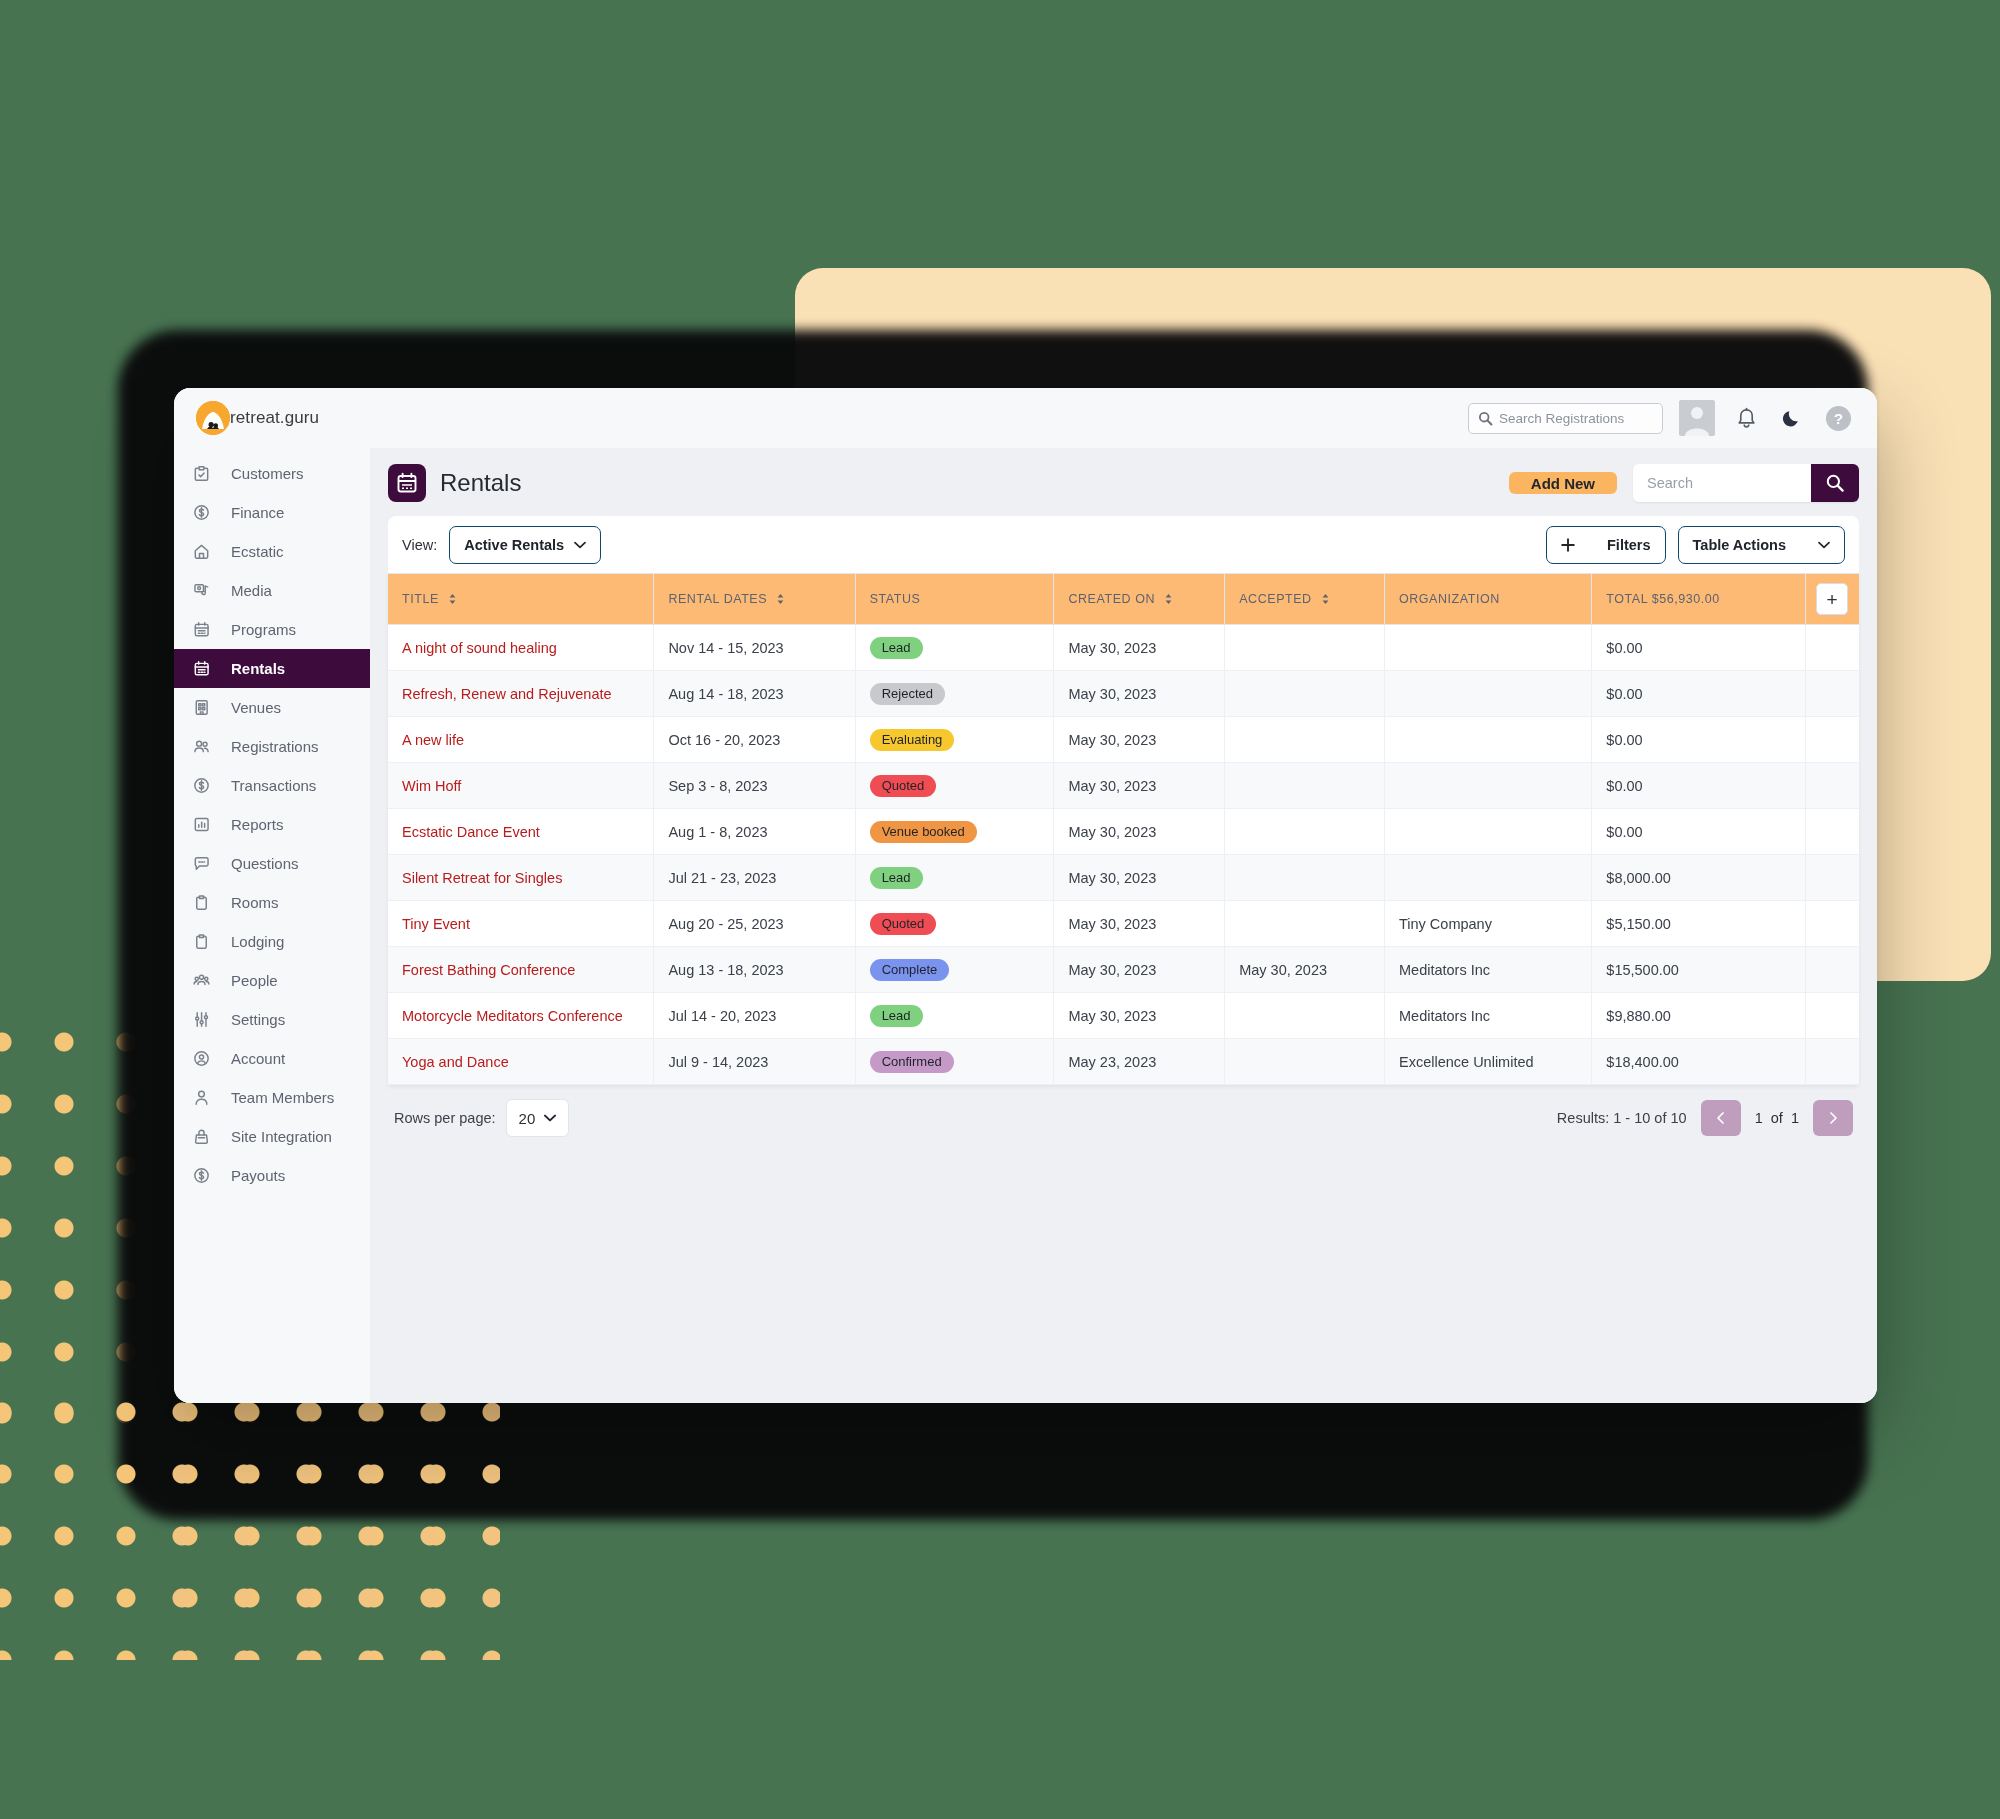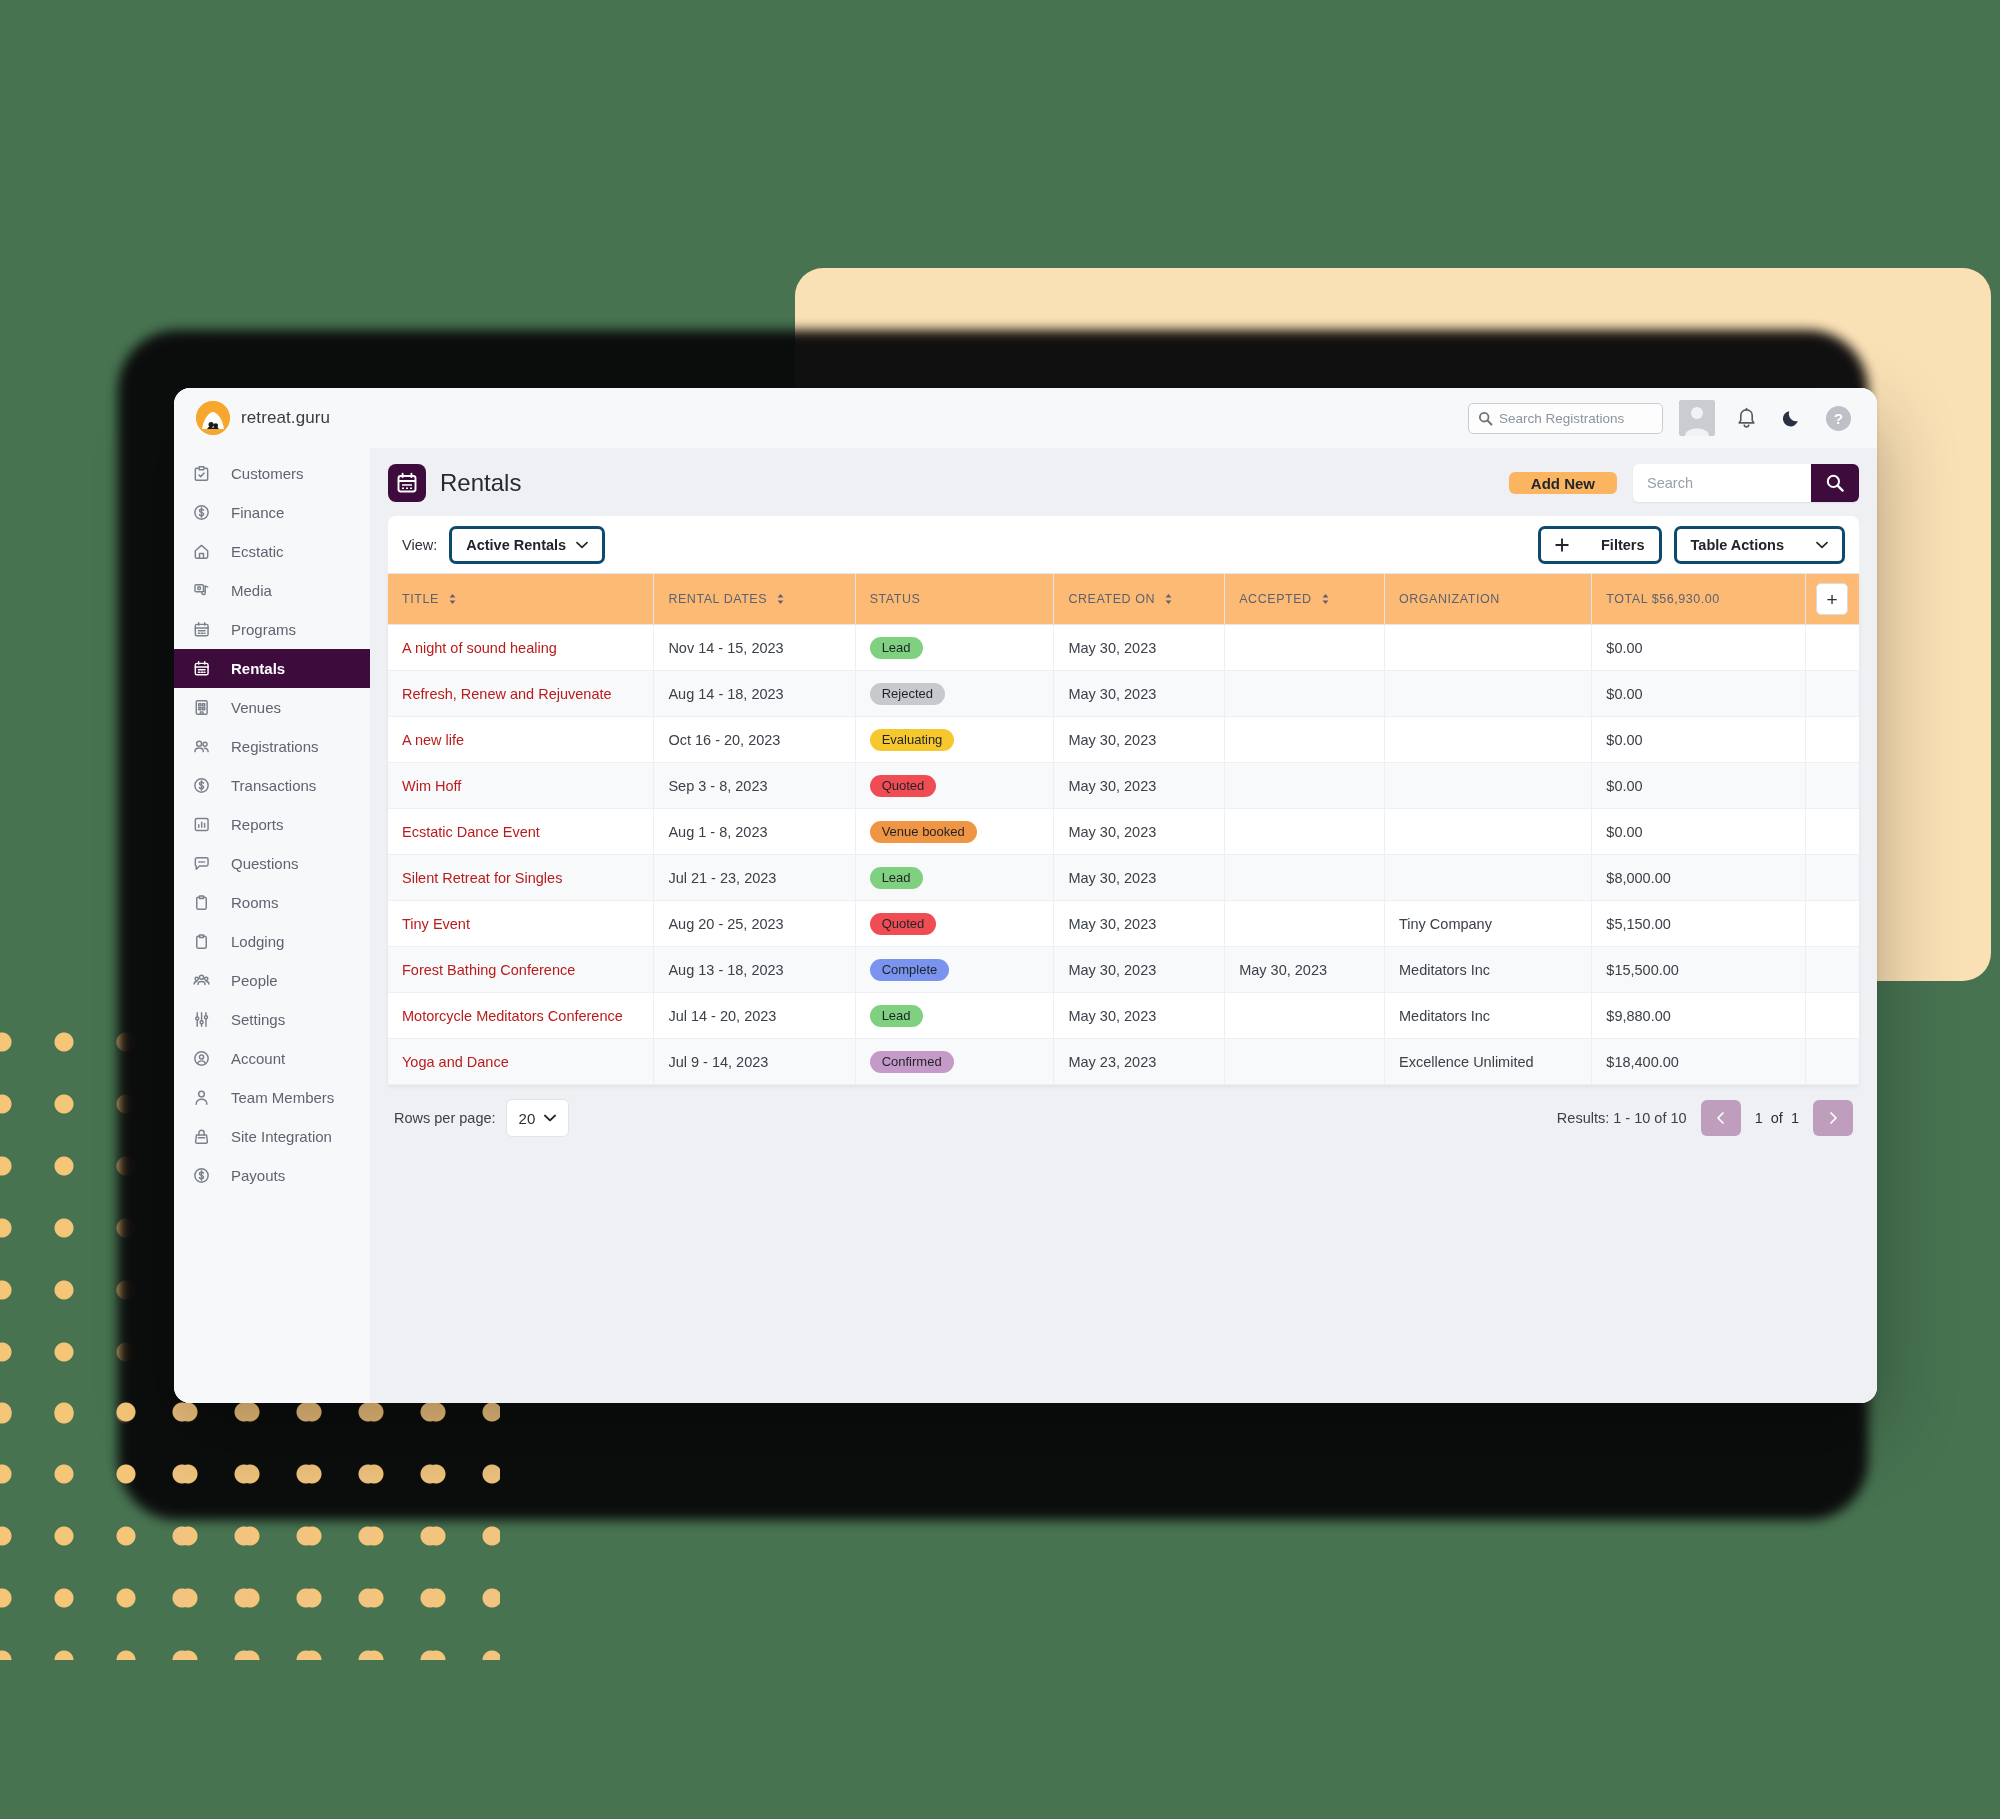--- a/index.html
+++ b/index.html
@@ -101,21 +101,20 @@
     display: flex;
     align-items: center;
     justify-content: space-between;
     padding: 0 24px 0 22px;
     flex: 0 0 60px;
     box-sizing: border-box;
   }
   .brand {
     display: flex;
     align-items: center;
-    gap: 11px;
   }
   .brand-logo {
     width: 34px; height: 34px;
     border-radius: 50%;
     background: #f7a62e;
     position: relative;
     overflow: hidden;
     flex: 0 0 34px;
   }
   .brand-logo svg { position:absolute; left:0; top:0; }
@@ -268,21 +267,21 @@
     display: flex;
     align-items: center;
     justify-content: space-between;
     padding: 0 14px;
     box-sizing: border-box;
     flex: 0 0 auto;
   }
   .view-wrap { display: flex; align-items: center; gap: 12px; }
   .view-label { font-size: 14.5px; color: #2c3039; }
   .chip {
-    border: 3px solid #0c4a6e;
+    border: 1px solid #0c4a6e;
     border-radius: 7px;
     height: 38px;
     display: flex;
     align-items: center;
     gap: 10px;
     padding: 0 14px;
     font-size: 14.5px;
     color: #20242b;
     font-weight: bold;
     background: #fff;

